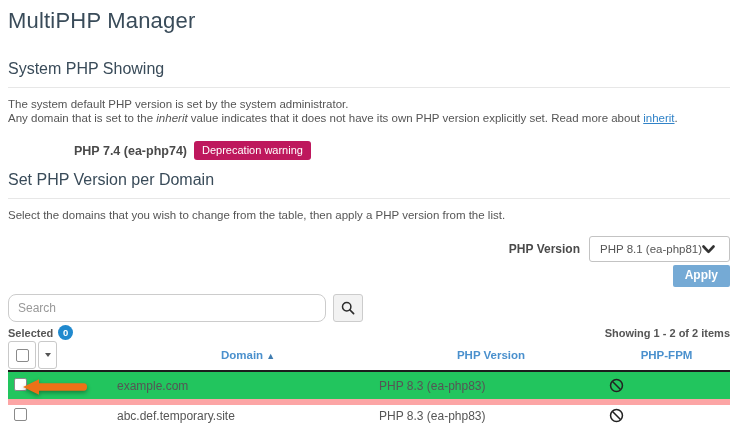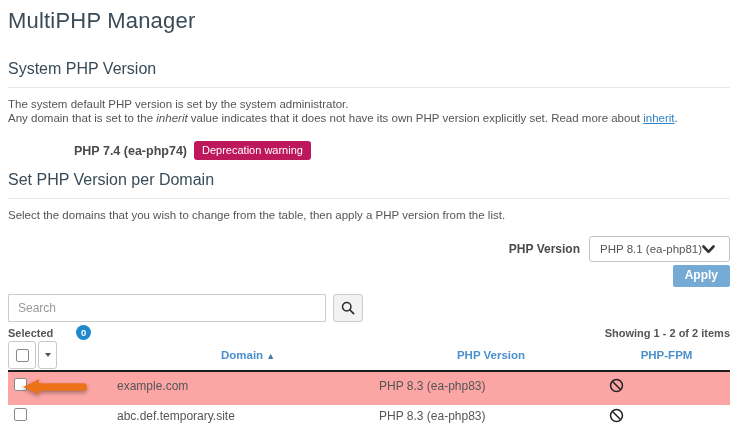--- a/index.html
+++ b/index.html
@@ -68,37 +68,37 @@
     font-weight: 600;
     padding: 3px 12px 5px;
     cursor: pointer;
     height: 22px;
   }
 
   
   .search-row { margin-top: 7px; display: flex; align-items: center; }
   .search-input {
     width: 318px; height: 28px;
-    border: 1px solid #ccc; border-radius: 1px;
+    border: 1px solid #ccc; border-radius: 8px;
     padding: 0 9px;
     font-family: inherit; font-size: 12px; color: #555;
     outline: none;
   }
   .search-input::placeholder { color: #999; }
   .search-btn {
     margin-left: 7px;
     width: 30px; height: 28px;
     background: #f2f2f2;
     border: 1px solid #ccc; border-radius: 3px;
     display: flex; align-items: center; justify-content: center;
     cursor: pointer;
   }
 
   .status-row { margin-top: 3px; display: flex; justify-content: space-between; align-items: center; }
-  .selected-wrap { display: flex; align-items: center; gap: 23px; }
+  .selected-wrap { display: flex; align-items: center; gap: 5px; }
   .selected-label, .showing { font-size: 11px; font-weight: 600; color: #555; }
   .count-badge {
     background: #2089ce; color: #fff;
     width: 15px; height: 15px; border-radius: 50%;
     font-size: 9.5px; font-weight: 700;
     display: inline-flex; align-items: center; justify-content: center;
   }
 
   
   .table-wrap { position: relative; margin-top: 0; }
@@ -114,41 +114,41 @@
   }
   .gbtn.cb { width: 28px; }
   .gbtn.dd { width: 19px; }
   .caret { width: 0; height: 0; border-left: 3.5px solid transparent; border-right: 3.5px solid transparent; border-top: 4px solid #555; }
   .checkbox {
     width: 13px; height: 13px;
     border: 1px solid #8a8a8a; border-radius: 2px;
     background: #fff; display: inline-block; cursor: pointer;
   }
   .tbody-row { height: 27px; font-size: 12px; color: #555; }
-  .tbody-row.striped { background: #fca5a5; }
+  .tbody-row.striped { background: #22c55e; }
   .tbody-row + .tbody-row { border-top: 6px solid #fca5a5; }
   .tbody-row:last-child { border-bottom: 1px solid #e8e8e8; }
   .cb-cell { padding-left: 6px; }
   .fpm-cell { padding-left: 5px; display: flex; align-items: center; }
 
   .annotation-arrow {
     position: absolute;
     left: 14px; top: 38px;
     filter: drop-shadow(0 2px 2px rgba(0,0,0,0.35));
     pointer-events: none;
   }
 </style>
 </head>
 <body>
 
 <div class="page">
 
   <h1 class="page-title">MultiPHP Manager</h1>
 
-  <h2 class="section-heading" id="system-heading">System PHP Version</h2>
+  <h2 class="section-heading" id="system-heading">System PHP Showing</h2>
 
   <p class="desc"><span>The system default PHP version is set by the system administrator.</span><br><span>Any domain that is set to the </span><em>inherit</em><span> value indicates that it does not have its own PHP version explicitly set. Read more about </span><a class="link">inherit</a><span>.</span></p>
 
   <div class="php-current-row">
     <span class="php-current">PHP 7.4 (ea-php74)</span>
     <span class="badge-warning">Deprecation warning</span>
   </div>
 
   <h2 class="section-heading" id="domain-heading">Set PHP Version per Domain</h2>
 

